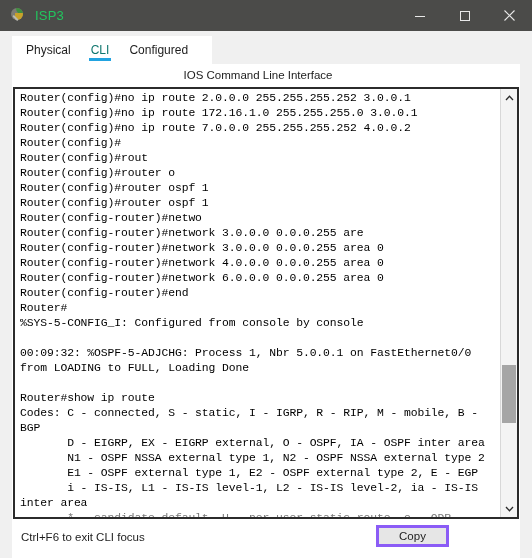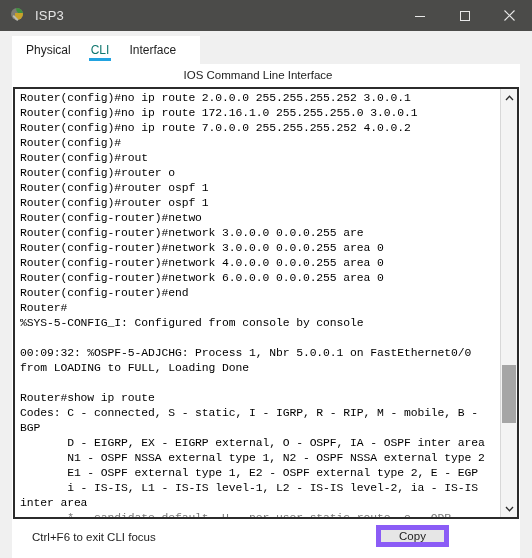--- a/index.html
+++ b/index.html
@@ -66,21 +66,21 @@
     position: absolute;
     left: 2px;
     top: 9px;
     width: 7px;
     height: 2px;
     background: #b9b9b0;
     transform: rotate(45deg);
     border-radius: 1px;
   }
   .title-text {
-    color: #e5e5e5;
+    color: #22c55e;
     font-size: 13px;
     letter-spacing: 0.2px;
     flex: 1 1 auto;
   }
   .win-btns {
     display: flex;
     height: 31px;
     flex: 0 0 auto;
   }
   .win-btn {
@@ -209,32 +209,32 @@
 
   
   .panel-footer {
     flex: 0 0 auto;
     height: 63px;
     position: relative;
     background: #ffffff;
   }
   .hint {
     position: absolute;
-    left: 20px;
+    left: 9px;
     top: 12px;
     font-size: 11.5px;
     color: #1d1d1d;
   }
   .btn {
     position: absolute;
     top: 6px;
     width: 73px;
     height: 22px;
     background: #e6e6e6;
-    border: 5px solid #8b5cf6;
+    border: 3px solid #8b5cf6;
     font-size: 11.5px;
     color: #1d1d1d;
     font-family: "Liberation Sans", sans-serif;
     display: flex;
     align-items: center;
     justify-content: center;
     box-sizing: border-box;
     cursor: default;
   }
   .btn.copy { left: 364px; }
@@ -272,21 +272,21 @@
 
   <div class="tabstrip-wrap">
     <div class="tabstrip">
       <div class="tab">
         <span>Physical</span>
       </div>
       <div class="tab active">
         <span>CLI</span>
       </div>
       <div class="tab">
-        <span>Interface</span>
+        <span>Configured</span>
       </div>
     </div>
   </div>
 
   <div class="panel">
 
     <div class="panel-heading">IOS Command Line Interface</div>
 
     <div class="terminal-outer">
       <div class="terminal" id="terminal"><div class="line">Router(config)#no ip route 2.0.0.0 255.255.255.252 3.0.0.1</div><div class="line">Router(config)#no ip route 172.16.1.0 255.255.255.0 3.0.0.1</div><div class="line">Router(config)#no ip route 7.0.0.0 255.255.255.252 4.0.0.2</div><div class="line">Router(config)#</div><div class="line">Router(config)#rout</div><div class="line">Router(config)#router o</div><div class="line">Router(config)#router ospf 1</div><div class="line">Router(config)#router ospf 1</div><div class="line">Router(config-router)#netwo</div><div class="line">Router(config-router)#network 3.0.0.0 0.0.0.255 are</div><div class="line">Router(config-router)#network 3.0.0.0 0.0.0.255 area 0</div><div class="line">Router(config-router)#network 4.0.0.0 0.0.0.255 area 0</div><div class="line">Router(config-router)#network 6.0.0.0 0.0.0.255 area 0</div><div class="line">Router(config-router)#end</div><div class="line">Router#</div><div class="line">%SYS-5-CONFIG_I: Configured from console by console</div><div class="line"></div><div class="line">00:09:32: %OSPF-5-ADJCHG: Process 1, Nbr 5.0.0.1 on FastEthernet0/0</div><div class="line">from LOADING to FULL, Loading Done</div><div class="line"></div><div class="line">Router#show ip route</div><div class="line">Codes: C - connected, S - static, I - IGRP, R - RIP, M - mobile, B -</div><div class="line">BGP</div><div class="line">       D - EIGRP, EX - EIGRP external, O - OSPF, IA - OSPF inter area</div><div class="line">       N1 - OSPF NSSA external type 1, N2 - OSPF NSSA external type 2</div><div class="line">       E1 - OSPF external type 1, E2 - OSPF external type 2, E - EGP</div><div class="line">       i - IS-IS, L1 - IS-IS level-1, L2 - IS-IS level-2, ia - IS-IS</div><div class="line">inter area</div><div class="line cut">       * - candidate default, U - per-user static route, o - ODR</div></div>

